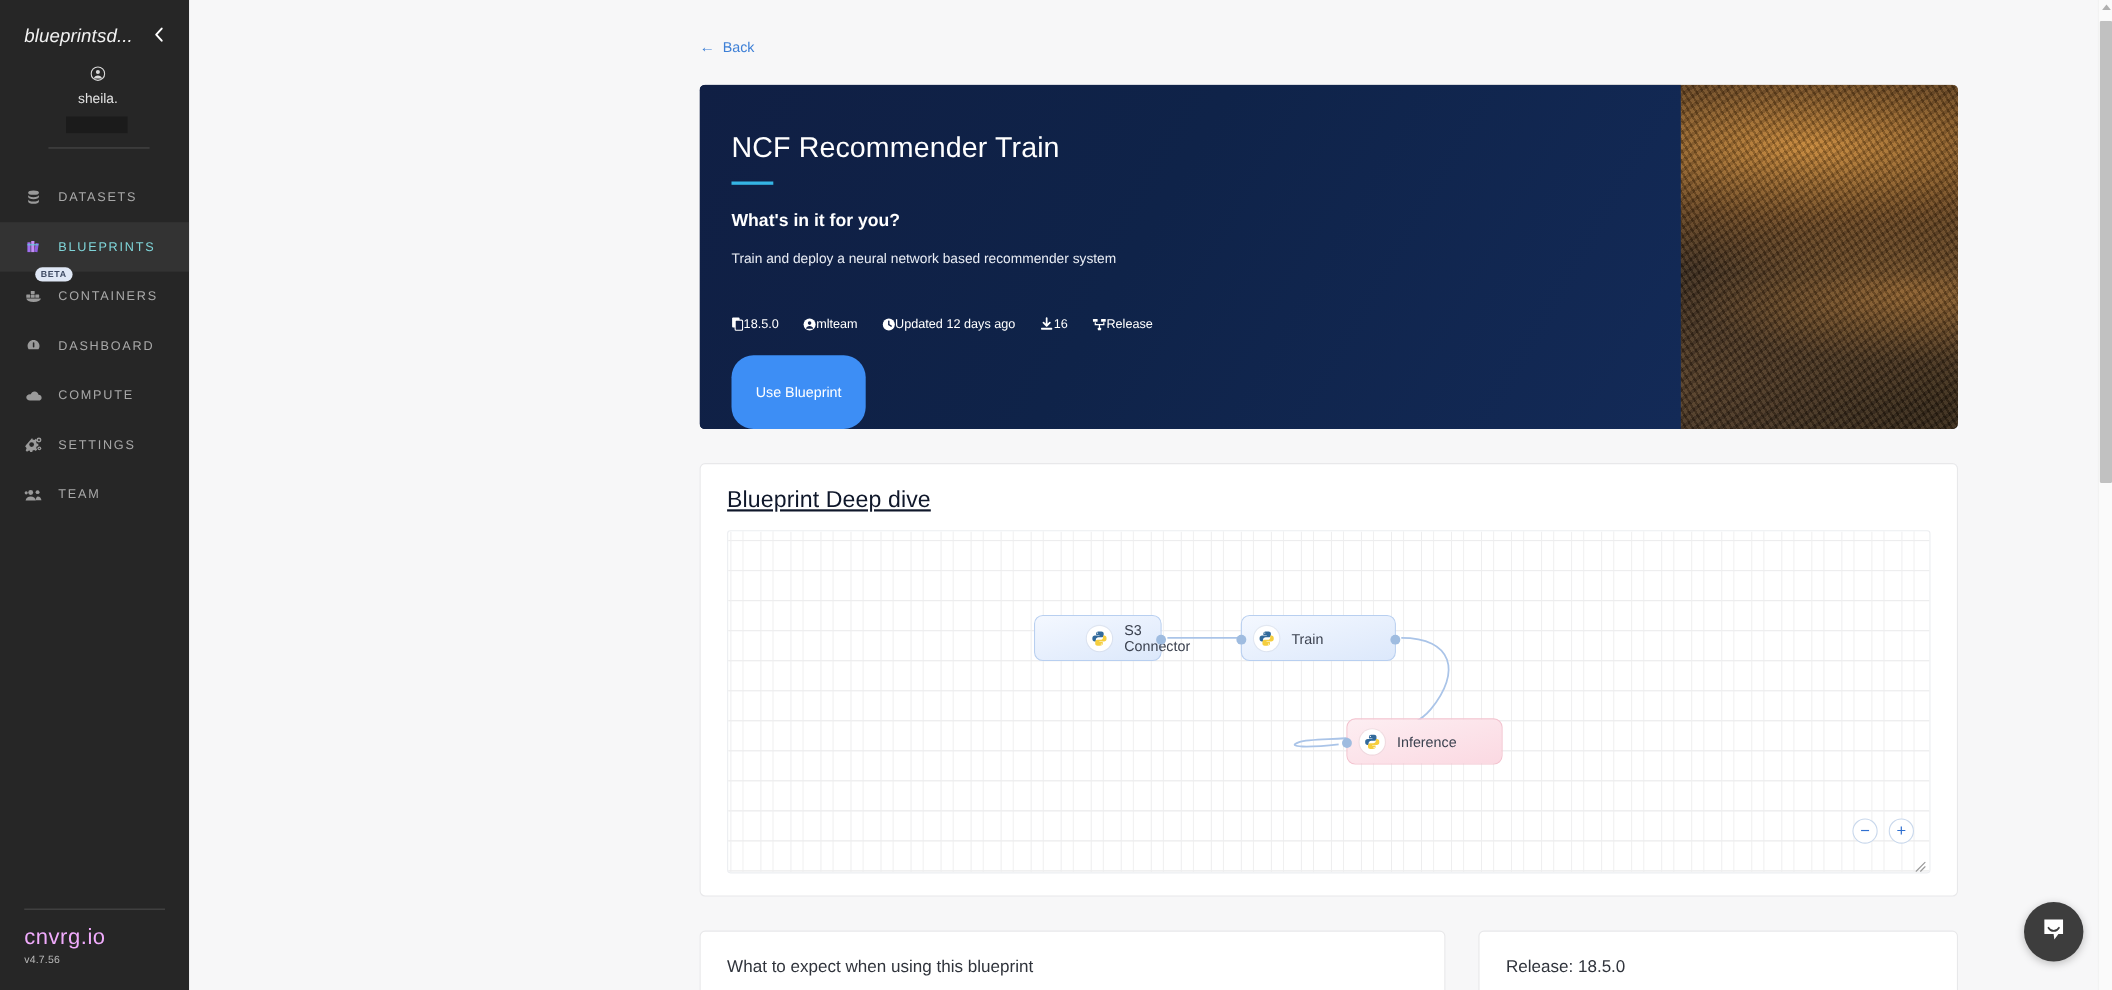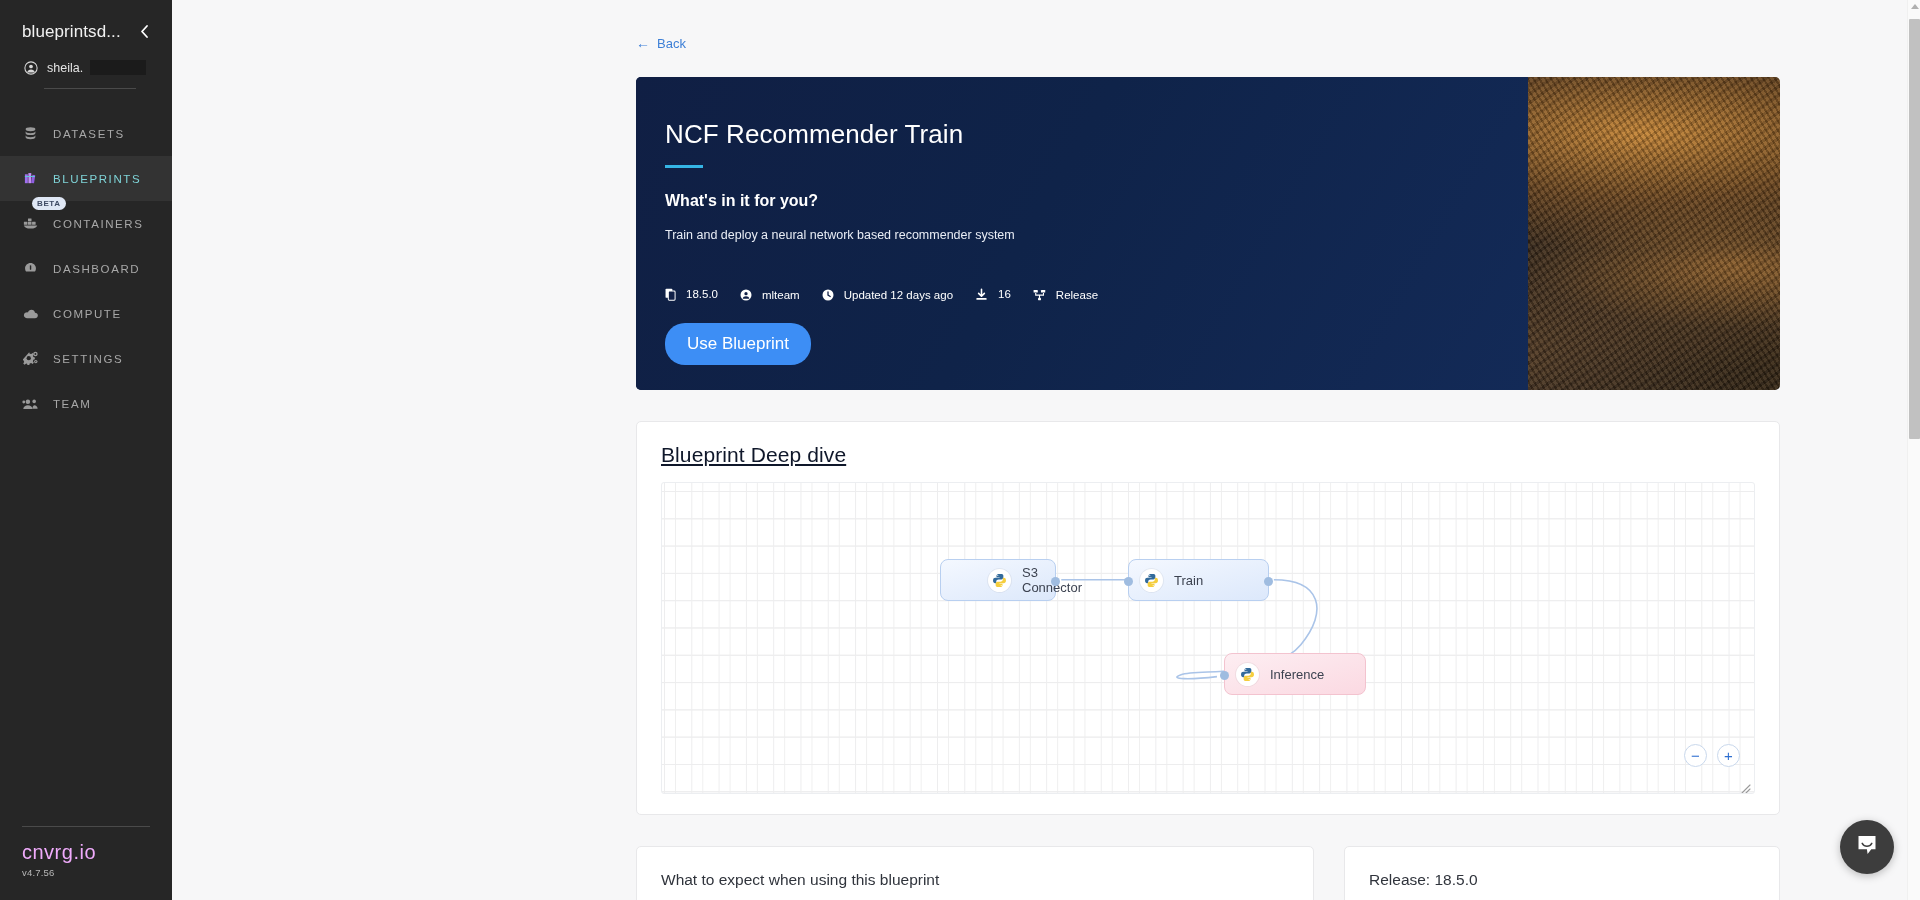--- a/index.html
+++ b/index.html
@@ -12,32 +12,32 @@
   .app { display: flex; width: 1920px; height: 900px; position: relative; }
 
   
   .sidebar {
     width: 172px; min-width: 172px; height: 900px;
     background: #262626; color: #c8c8c8;
     display: flex; flex-direction: column;
     position: relative;
   }
   .sb-top { padding: 22px 18px 0 22px; }
-  .sb-brandrow { display: flex; align-items: flex-start; justify-content: space-between; }
+  .sb-brandrow { display: flex; align-items: center; justify-content: space-between; font-style: italic; }
   .sb-brand {
     font-size: 17px; color: #f1f1f1; letter-spacing: .1px;
     white-space: nowrap; overflow: hidden;
   }
   .sb-collapse {
     color: #ffffff; font-size: 17px; line-height: 1;
     padding: 2px 4px; cursor: pointer;
   }
   .sb-userrow {
     display: flex; align-items: center; gap: 9px;
-    margin-top: 16px; padding-left: 2px;
+    margin-top: 16px; padding-left: 2px; flex-direction: column;
   }
   .sb-user-ico { width: 14px; height: 14px; color: #d8d8d8; display: block; }
   .sb-user-name { font-size: 12.5px; color: #e3e3e3; white-space: nowrap; }
   .sb-user-redact {
     display: inline-block; width: 56px; height: 15px;
     background: #1b1b1b; vertical-align: middle; margin-left: -2px;
   }
   .sb-divider { height: 1px; background: #4a4a4a; margin: 13px 18px 0 22px; }
 
   .sb-nav { margin-top: 22px; }
@@ -112,29 +112,29 @@
     -webkit-mask-image: linear-gradient(100deg, transparent 0%, transparent 48%, rgba(0,0,0,.5) 58%, #000 72%, #000 100%);
   }
   .hero-title {
     font-size: 26px; color: #ffffff; font-weight: normal; letter-spacing: .1px;
   }
   .hero-accent { width: 38px; height: 3px; background: #35b5e5; margin-top: 15px; }
   .hero-sub { font-size: 16px; color: #ffffff; font-weight: bold; margin-top: 24px; }
   .hero-desc { font-size: 12.5px; color: #e9edf5; margin-top: 18px; }
 
   .hero-meta { display: flex; align-items: center; gap: 22px; margin-top: 46px; }
-  .meta-item { display: flex; gap: 10px; color: #ffffff; font-size: 11.5px; }
+  .meta-item { display: flex; align-items: center; gap: 0; color: #ffffff; font-size: 11.5px; }
   .meta-item svg { display: block; }
 
   .hero-btn {
     margin-top: 22px;
     display: inline-flex; align-items: center; justify-content: center;
     background: #3d8ef5; color: #ffffff;
-    font-size: 17px; border: none; border-radius: 20px;
-    padding: 11px 22px; cursor: pointer;
+    font-size: 13px; border: none; border-radius: 20px;
+    padding: 26px 22px; cursor: pointer;
   }
 
   
   .card {
     background: #ffffff; border: 1px solid #e8e8ea; border-radius: 5px;
     margin-top: 31px;
   }
   .card-title {
     font-size: 21px; color: #0f172a; padding: 21px 24px 0 24px; letter-spacing: .1px; text-decoration: underline;
   }

